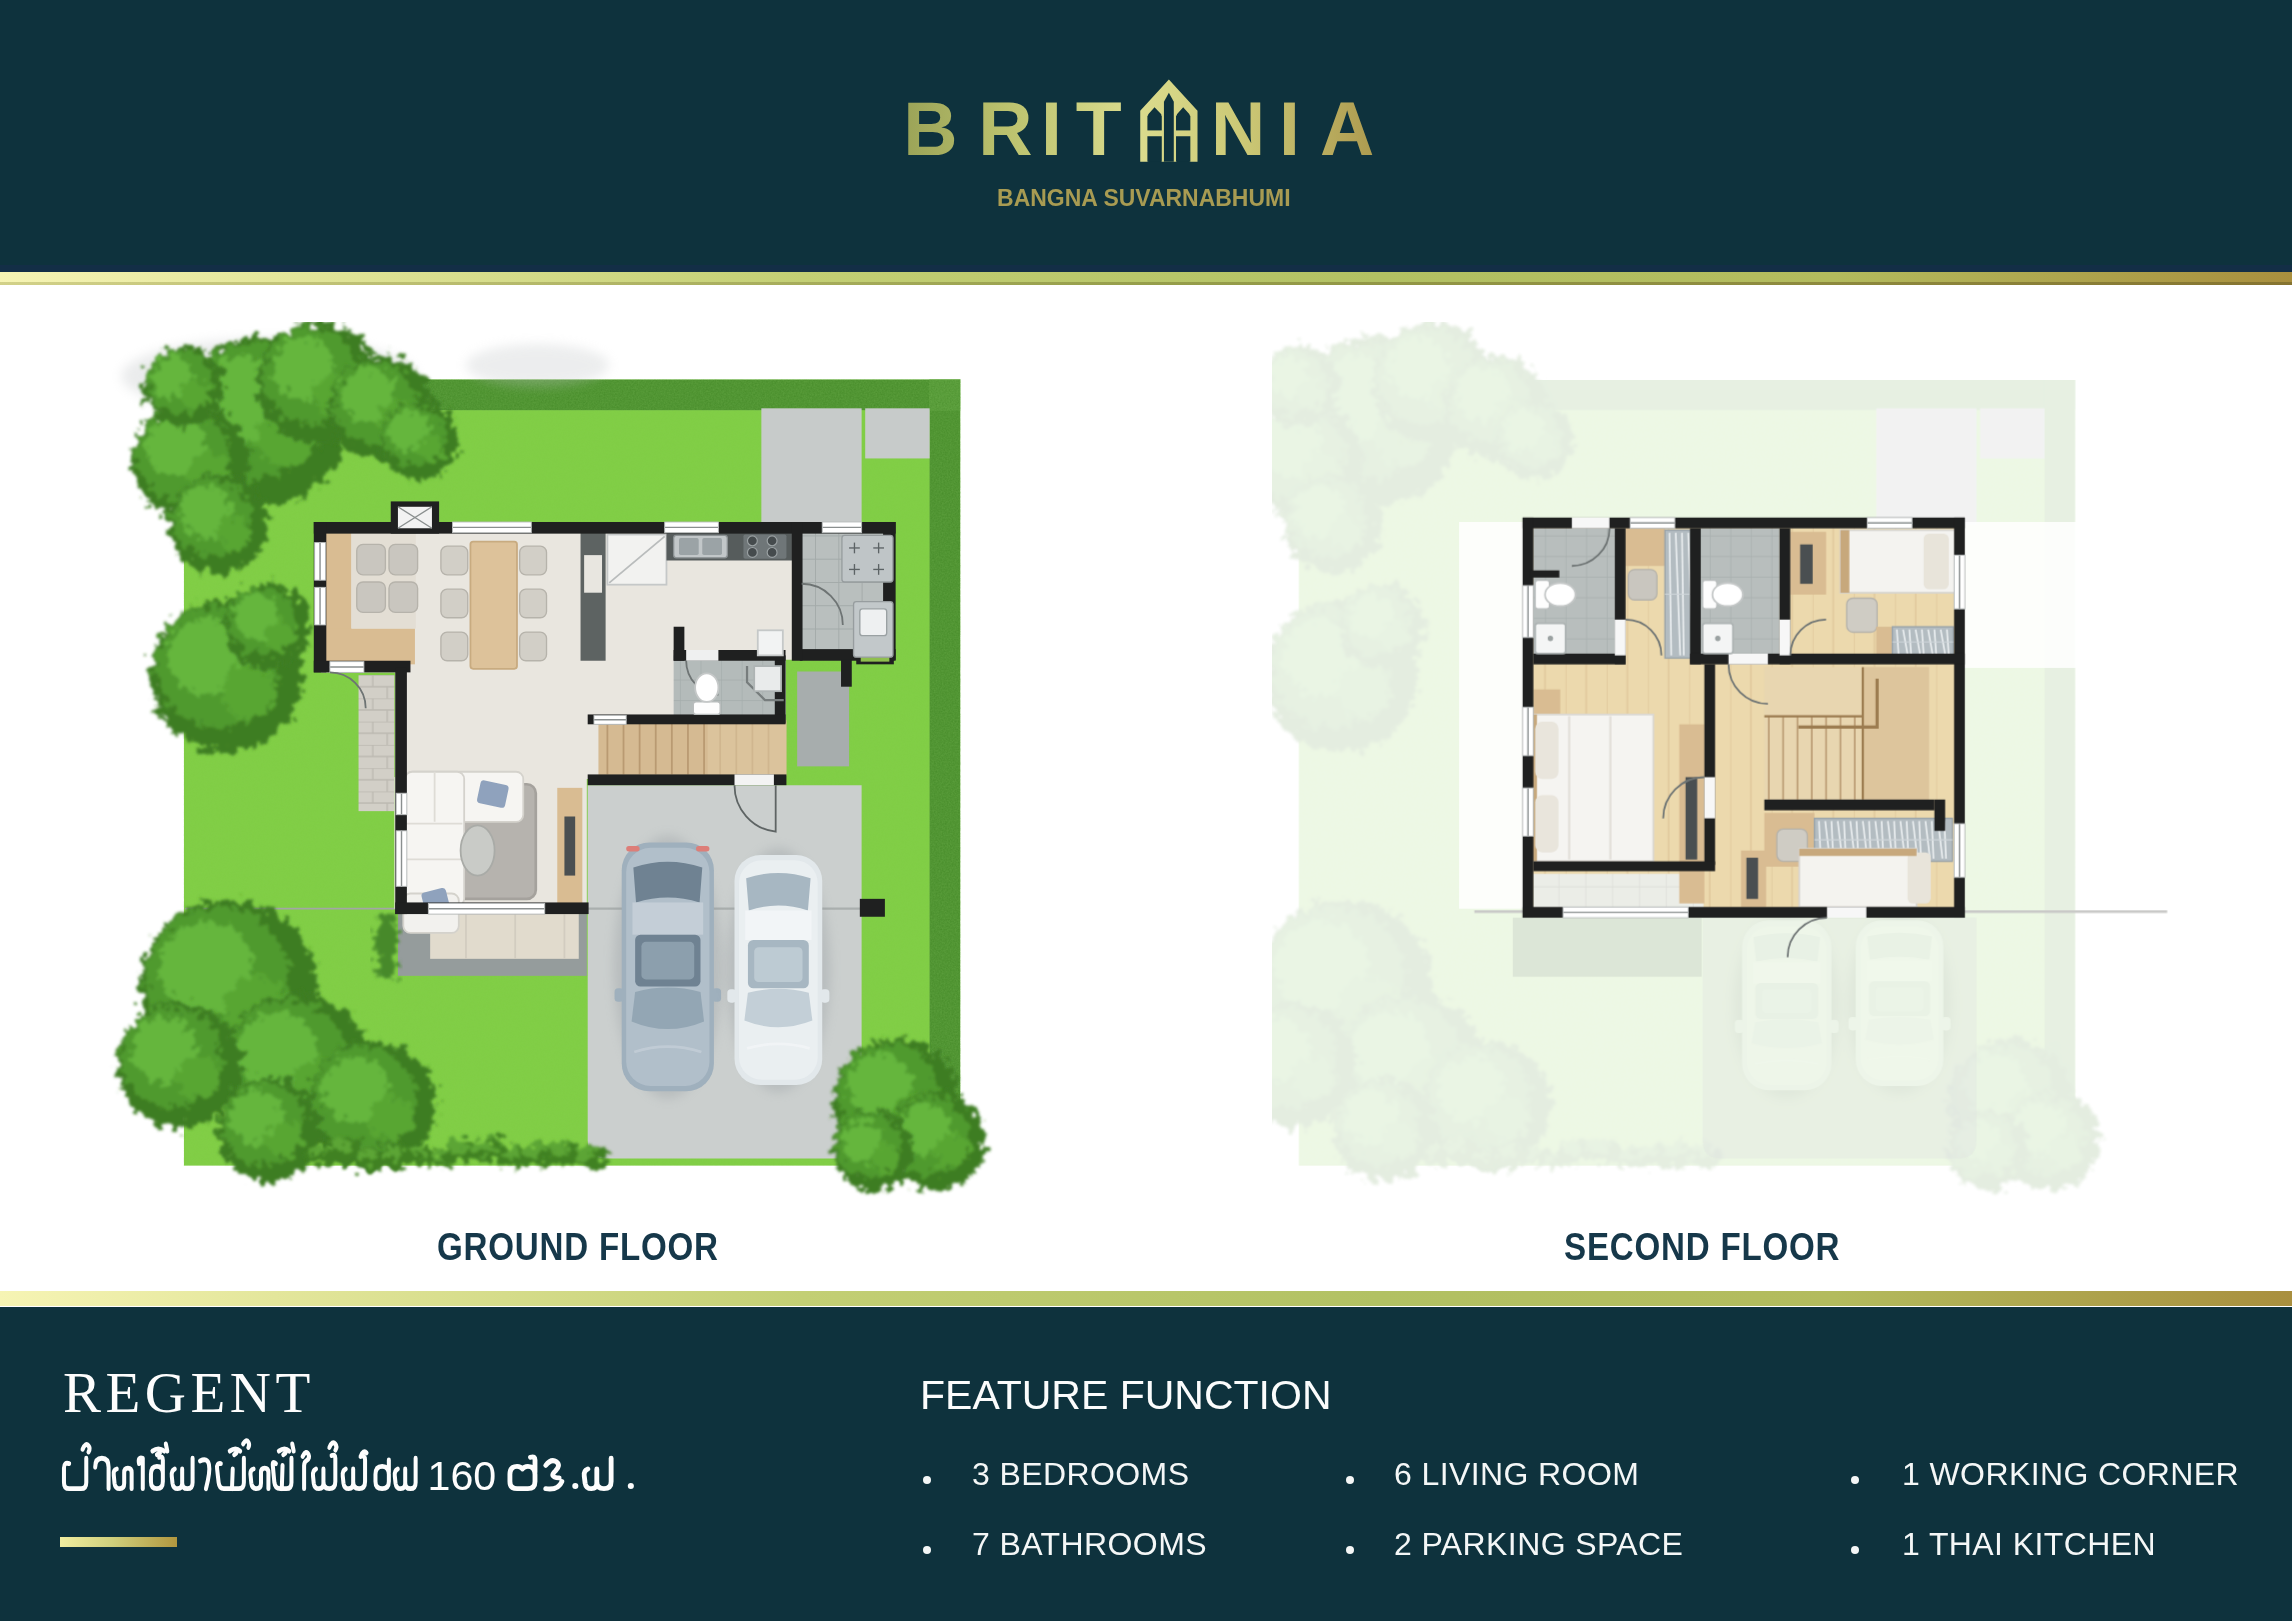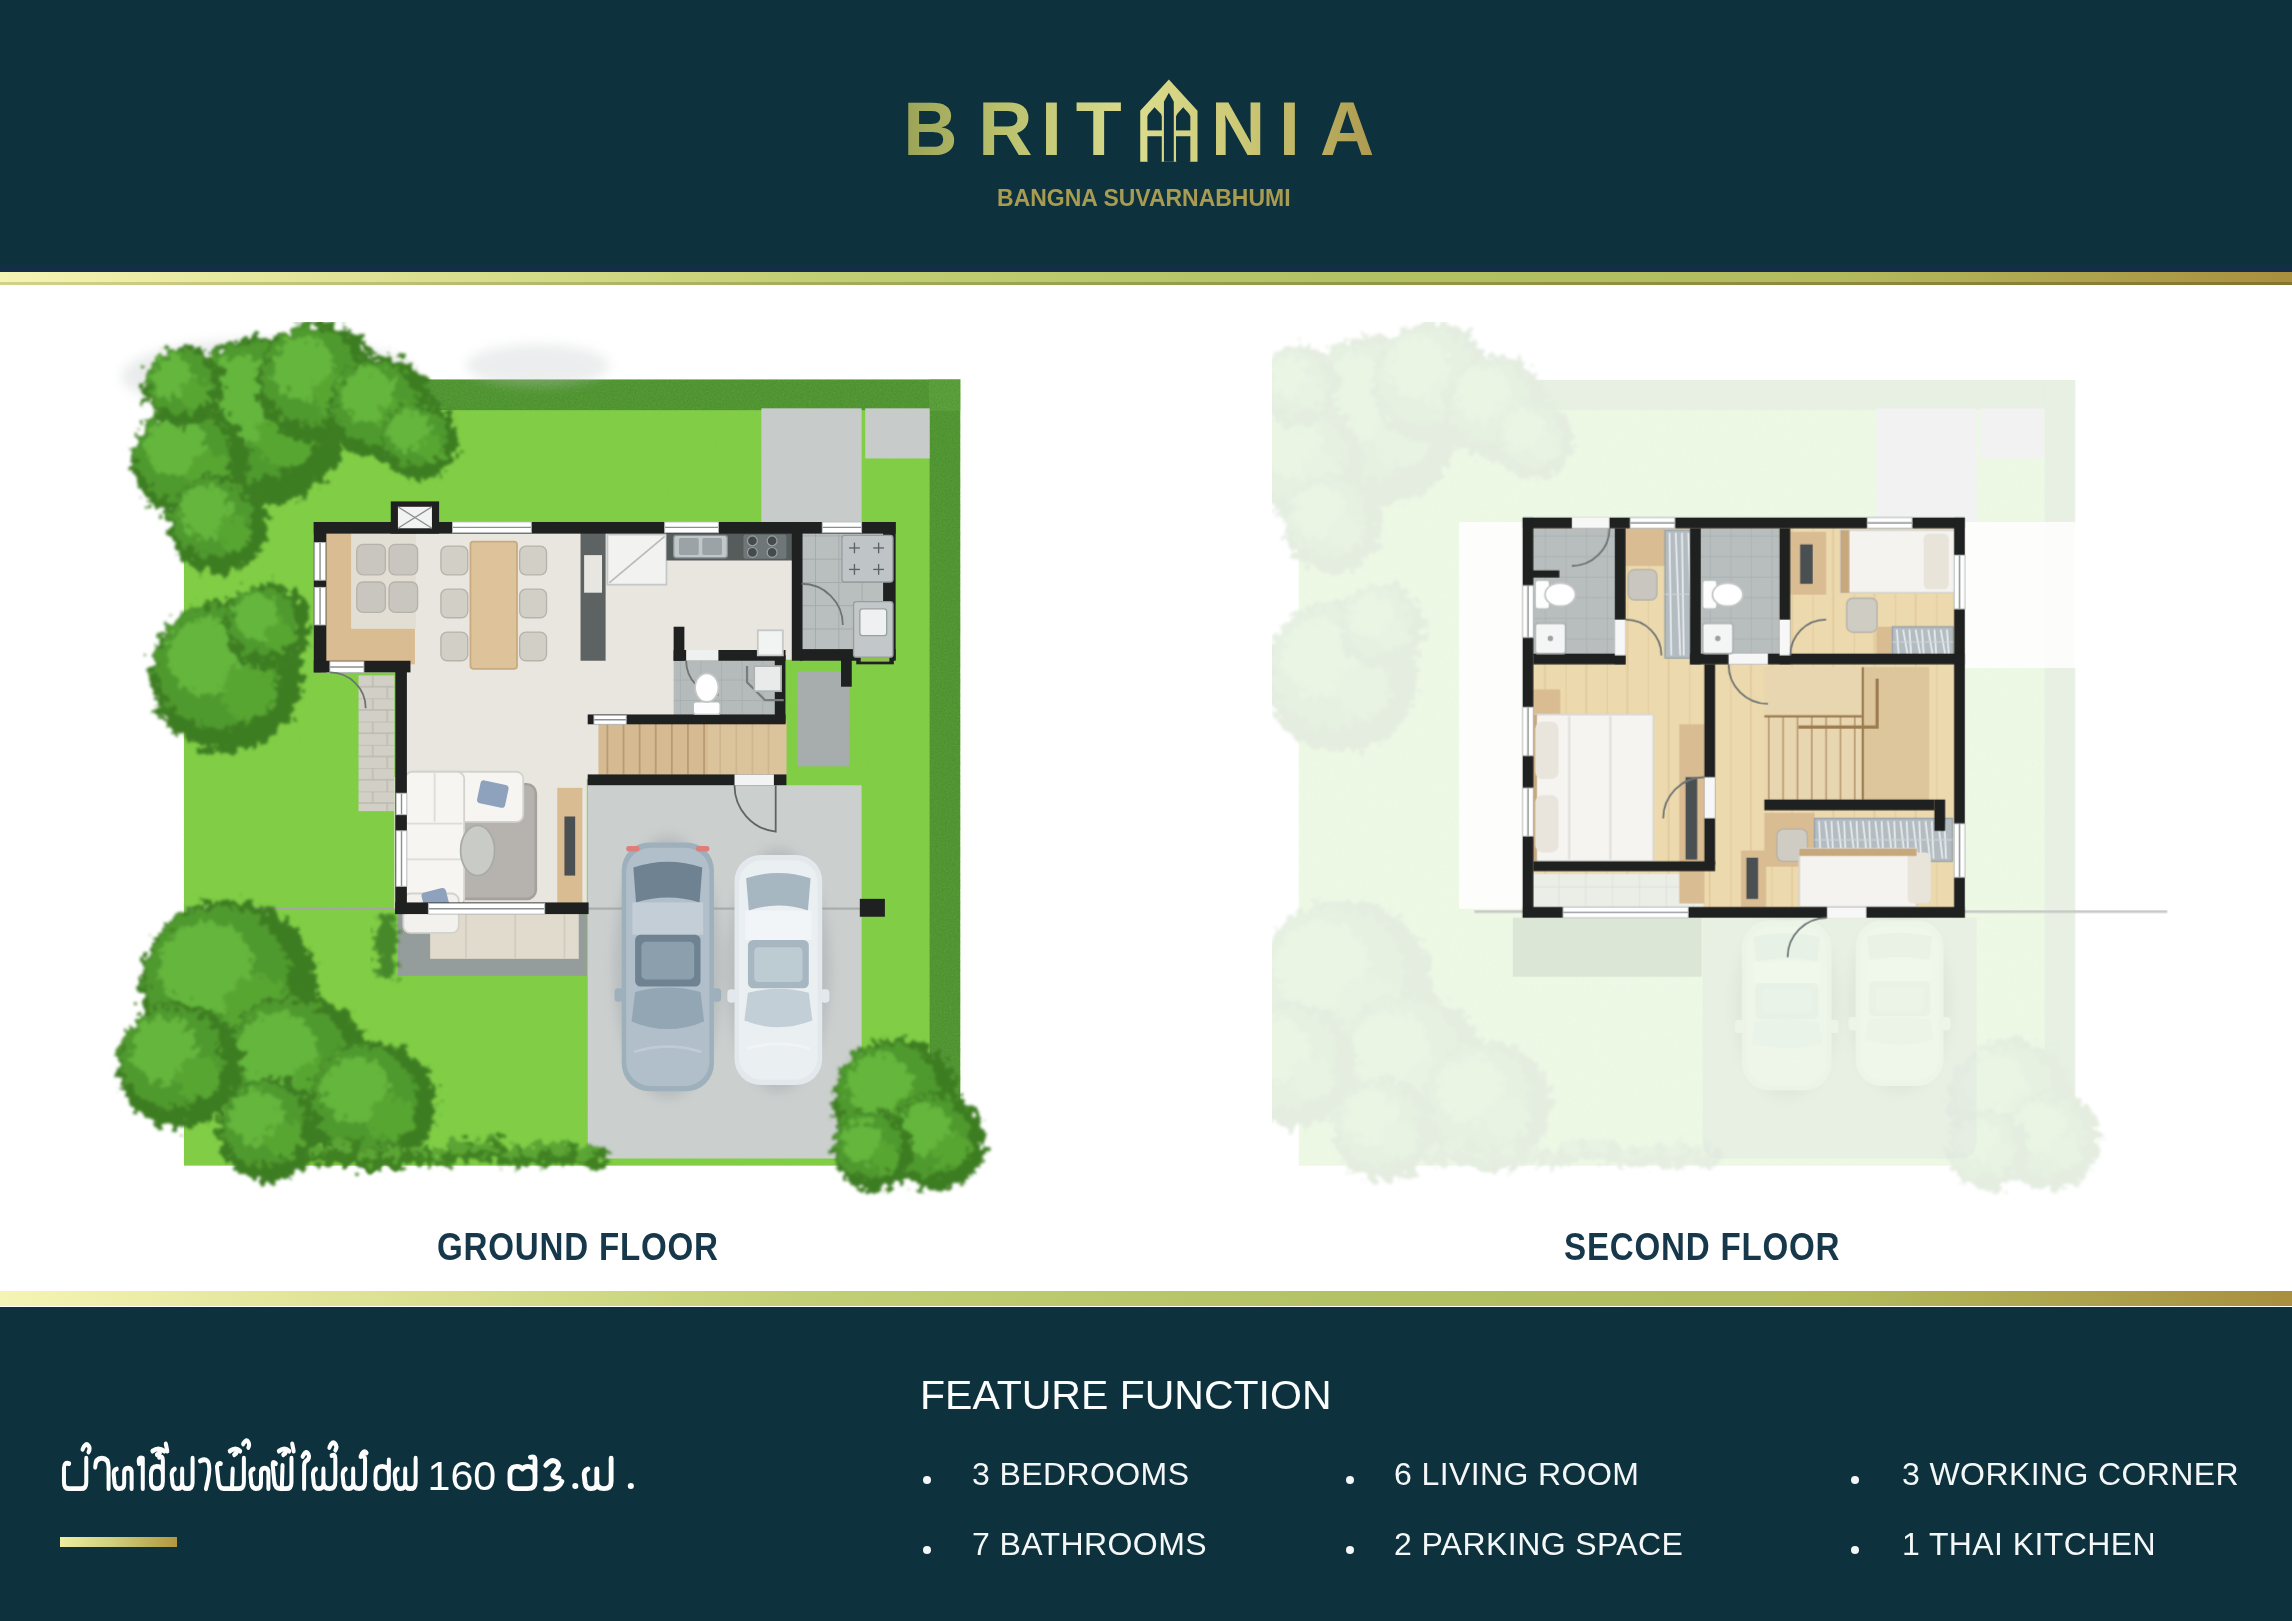--- a/index.html
+++ b/index.html
@@ -719,20 +719,21 @@
       <circle cx="1731" cy="713" r="3" fill="#9aa1a1"></circle>
       <rect x="1901" y="648" width="16" height="32" rx="3" fill="#fdfdfd" stroke="#b9bdbd" stroke-width="1.5"></rect>
       <ellipse cx="1929" cy="664" rx="17" ry="13" fill="#ffffff" stroke="#c5c8c8" stroke-width="2"></ellipse>
       <rect x="1901" y="696" width="34" height="34" rx="3" fill="#f4f5f5" stroke="#aeb4b4" stroke-width="2"></rect>
       <circle cx="1918" cy="713" r="3" fill="#9aa1a1"></circle>
     </svg>
 <div class="label lg">GROUND FLOOR</div>
 <div class="label ls">SECOND FLOOR</div>
 <div class="gold2"></div>
 <div class="footer"></div>
+<div class="regent">REGENT</div>
 <svg style="position:absolute;left:54px;top:1433px" width="627" height="72" viewBox="0 0 700 80">
       <g fill="none" stroke="#fdfdfd" stroke-width="5.4" stroke-linecap="round" stroke-linejoin="round" transform="translate(2,0) scale(0.83,1)">
         <path d="M18,34 q-7,-2 -7,5 l0,16 q0,7 7,7 l16,0 q7,0 7,-7 L41,28"></path>
         <path d="M36,18 q4,-8 8,-4 q3,3 0,7"></path>
         <path d="M53,38 q0,-10 9,-10 q9,0 9,10 L71,62"></path>
         <path d="M82,40 q-5,1 -4,7 l1,9 q1,6 7,6 q6,0 6,-6 L92,44 q0,-5 5,-5 q5,0 5,5 l0,18"></path>
         <path d="M112,34 q-2,-8 5,-6 l0,34"></path>
         <path d="M128,46 q0,-9 8,-9 q8,0 8,8 l0,9 q0,8 -8,8 q-8,0 -8,-8 Z M144,45 L144,30 q0,-5 -5,-3"></path>
         <path d="M130,20 q8,-5 16,0 M136,24 l4,-2"></path>
         <path d="M148,12 l2,8"></path>
@@ -765,16 +766,16 @@
 <div class="ff">FEATURE FUNCTION</div>
 <div class="dot" style="left:923px;top:1476px"></div>
     <div class="feat" style="left:972px;top:1456px">3 BEDROOMS</div>
 <div class="dot" style="left:923px;top:1546px"></div>
     <div class="feat" style="left:972px;top:1526px">7 BATHROOMS</div>
 <div class="dot" style="left:1346px;top:1476px"></div>
     <div class="feat" style="left:1394px;top:1456px">6 LIVING ROOM</div>
 <div class="dot" style="left:1346px;top:1546px"></div>
     <div class="feat" style="left:1394px;top:1526px">2 PARKING SPACE</div>
 <div class="dot" style="left:1851px;top:1476px"></div>
-    <div class="feat" style="left:1902px;top:1456px">3 WORKING CORNER</div>
+    <div class="feat" style="left:1902px;top:1456px">1 WORKING CORNER</div>
 <div class="dot" style="left:1851px;top:1546px"></div>
     <div class="feat" style="left:1902px;top:1526px">1 THAI KITCHEN</div>
 </div>
 
 </body></html>

